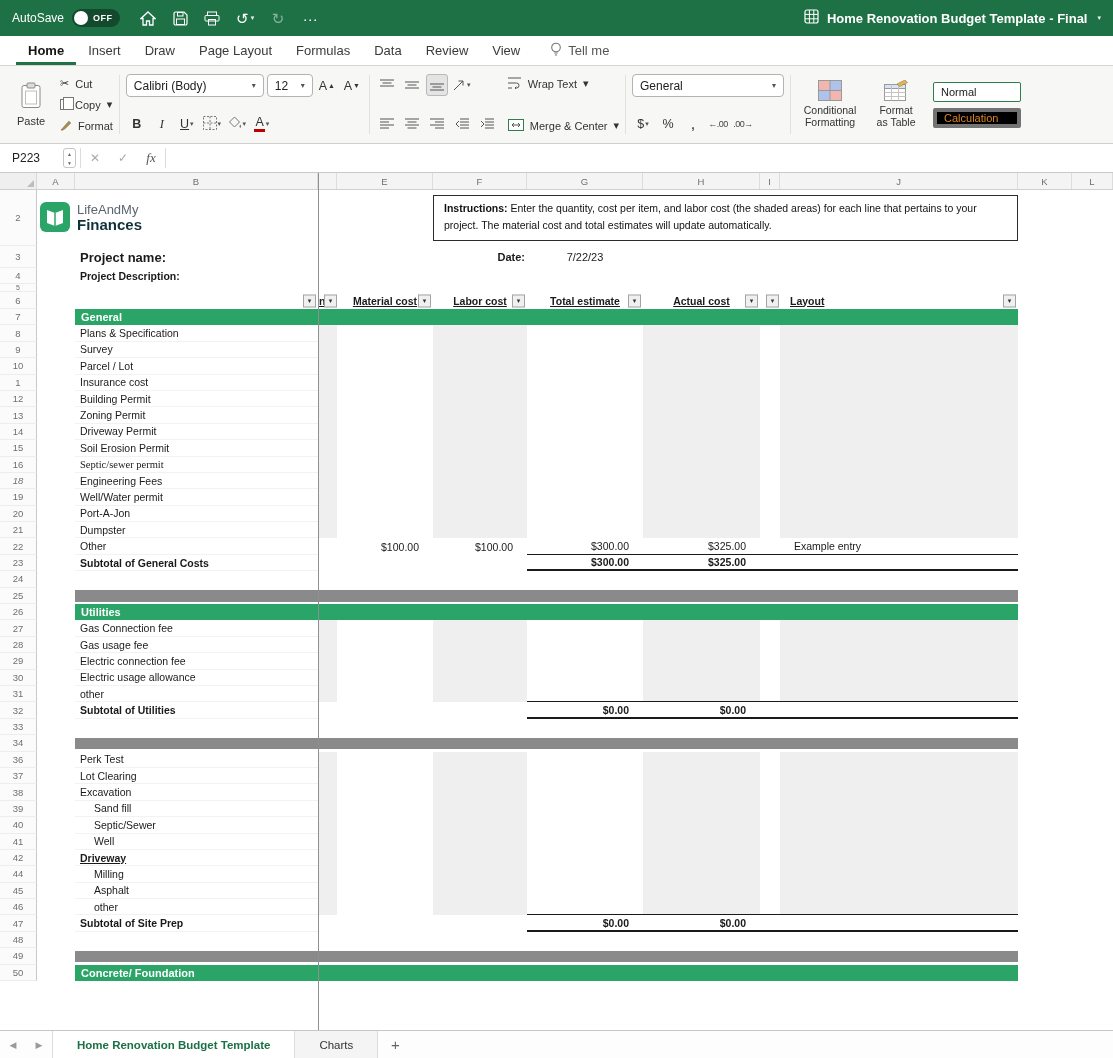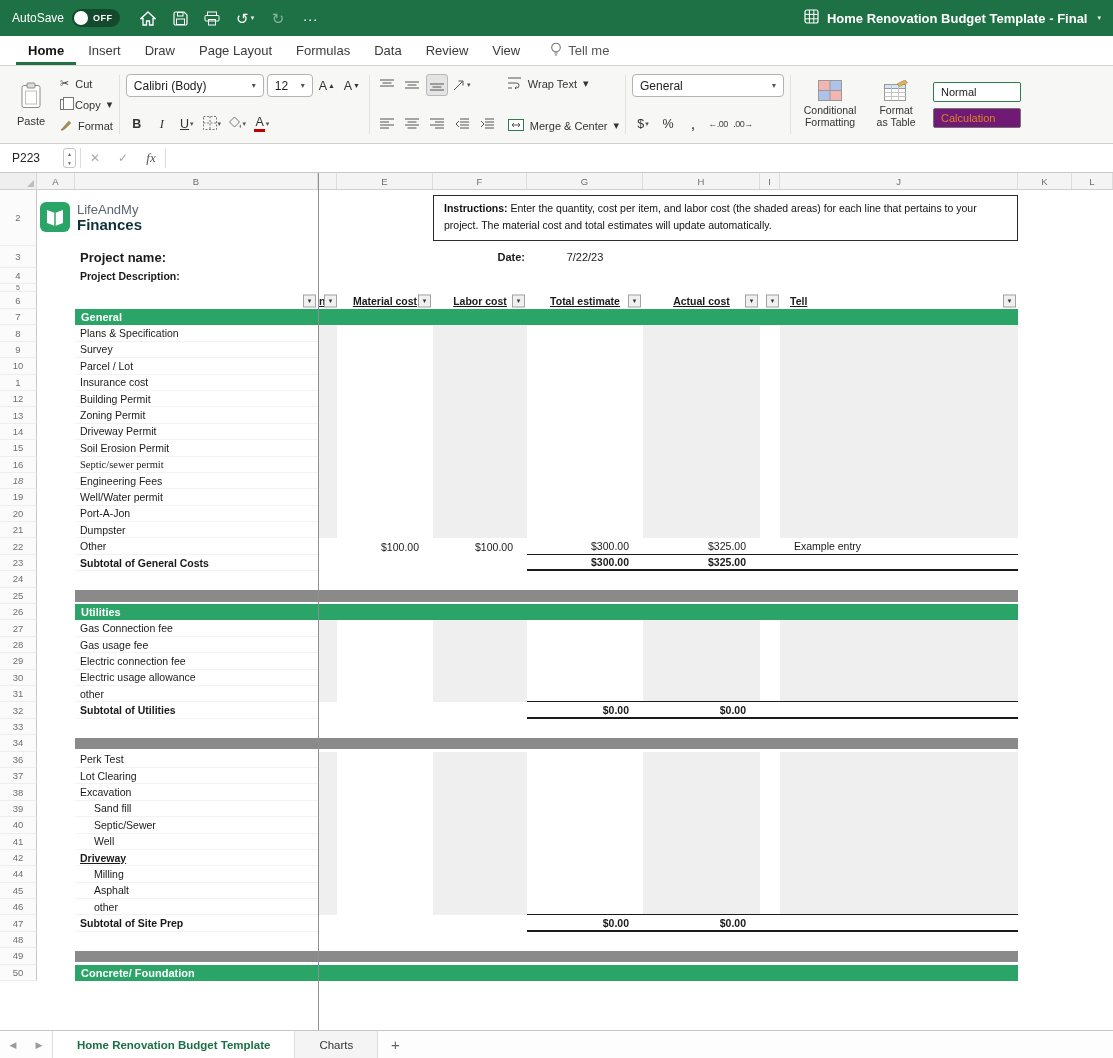--- a/index.html
+++ b/index.html
@@ -55,21 +55,21 @@
   .ital-i { font-style:italic; font-family:"Liberation Serif",serif; }
   .und-u { text-decoration:underline; }
   .fcolor { border-bottom:3px solid #c00000; line-height:1; padding:0 1px; }
   .supmark { font-size:7px; vertical-align:top; }
   .bigbtn { display:flex; flex-direction:column; align-items:center; justify-content:center;
     font-size:10.5px; color:#333; width:66px; line-height:1.2; }
   .styles { display:flex; flex-direction:column; justify-content:center; gap:6px; margin-left:4px; }
   .stylebox { width:88px; height:20px; border:1px solid #c6c6c6; background:#fff; display:flex;
     align-items:center; padding:0 7px; font-size:11px; color:#222; border-radius:2px; }
   .stylebox.normal { border:1.5px solid #2e7d4f; }
-  .stylebox.calc { color:var(--c-orange,#DB8426); background:#701a75; border:1px solid #737373; }
+  .stylebox.calc { color:var(--c-orange,#DB8426); background:#000000; border:4px solid #737373; }
   .decbtn { font-size:9px; color:#444; letter-spacing:-.5px; }
 
   
   .formula-bar { height:29px; background:#fff; border-bottom:1px solid #c9c9c9; display:flex; align-items:stretch; }
   .namebox { width:80px; display:flex; align-items:center; padding:0 4px 0 12px; font-size:12px; color:#222; }
   .stepper { margin-left:auto; width:13px; height:20px; border:1px solid #c6c6c6; border-radius:3px;
     display:flex; flex-direction:column; overflow:hidden; background:#fff; }
   .stepper i { flex:1; display:flex; align-items:center; justify-content:center; font-size:5px; color:#666; }
   .fb-sep { width:1px; background:#dcdcdc; margin:4px 0; }
   .fb-btn { width:28px; display:flex; align-items:center; justify-content:center; color:#a9a9a9; font-size:12px; }
@@ -550,21 +550,21 @@
         <span class="dd ddr">
             <i>▾</i>
           </span>
       </div>
       <div class="cell hcell" style="width:20px">
         <span class="dd ddr" style="right:1px">
             <i>▾</i>
           </span>
       </div>
       <div class="cell hcell left" style="width:238px">
-        <span class="htext">Tell</span>
+        <span class="htext">Layout</span>
         <span class="dd ddr">
             <i>▾</i>
           </span>
       </div>
       <div class="cell" style="width:54px"></div>
       <div class="cell" style="width:41px"></div>
     </div>
 
     <div id="grid-rows">
         <div class="grow">

